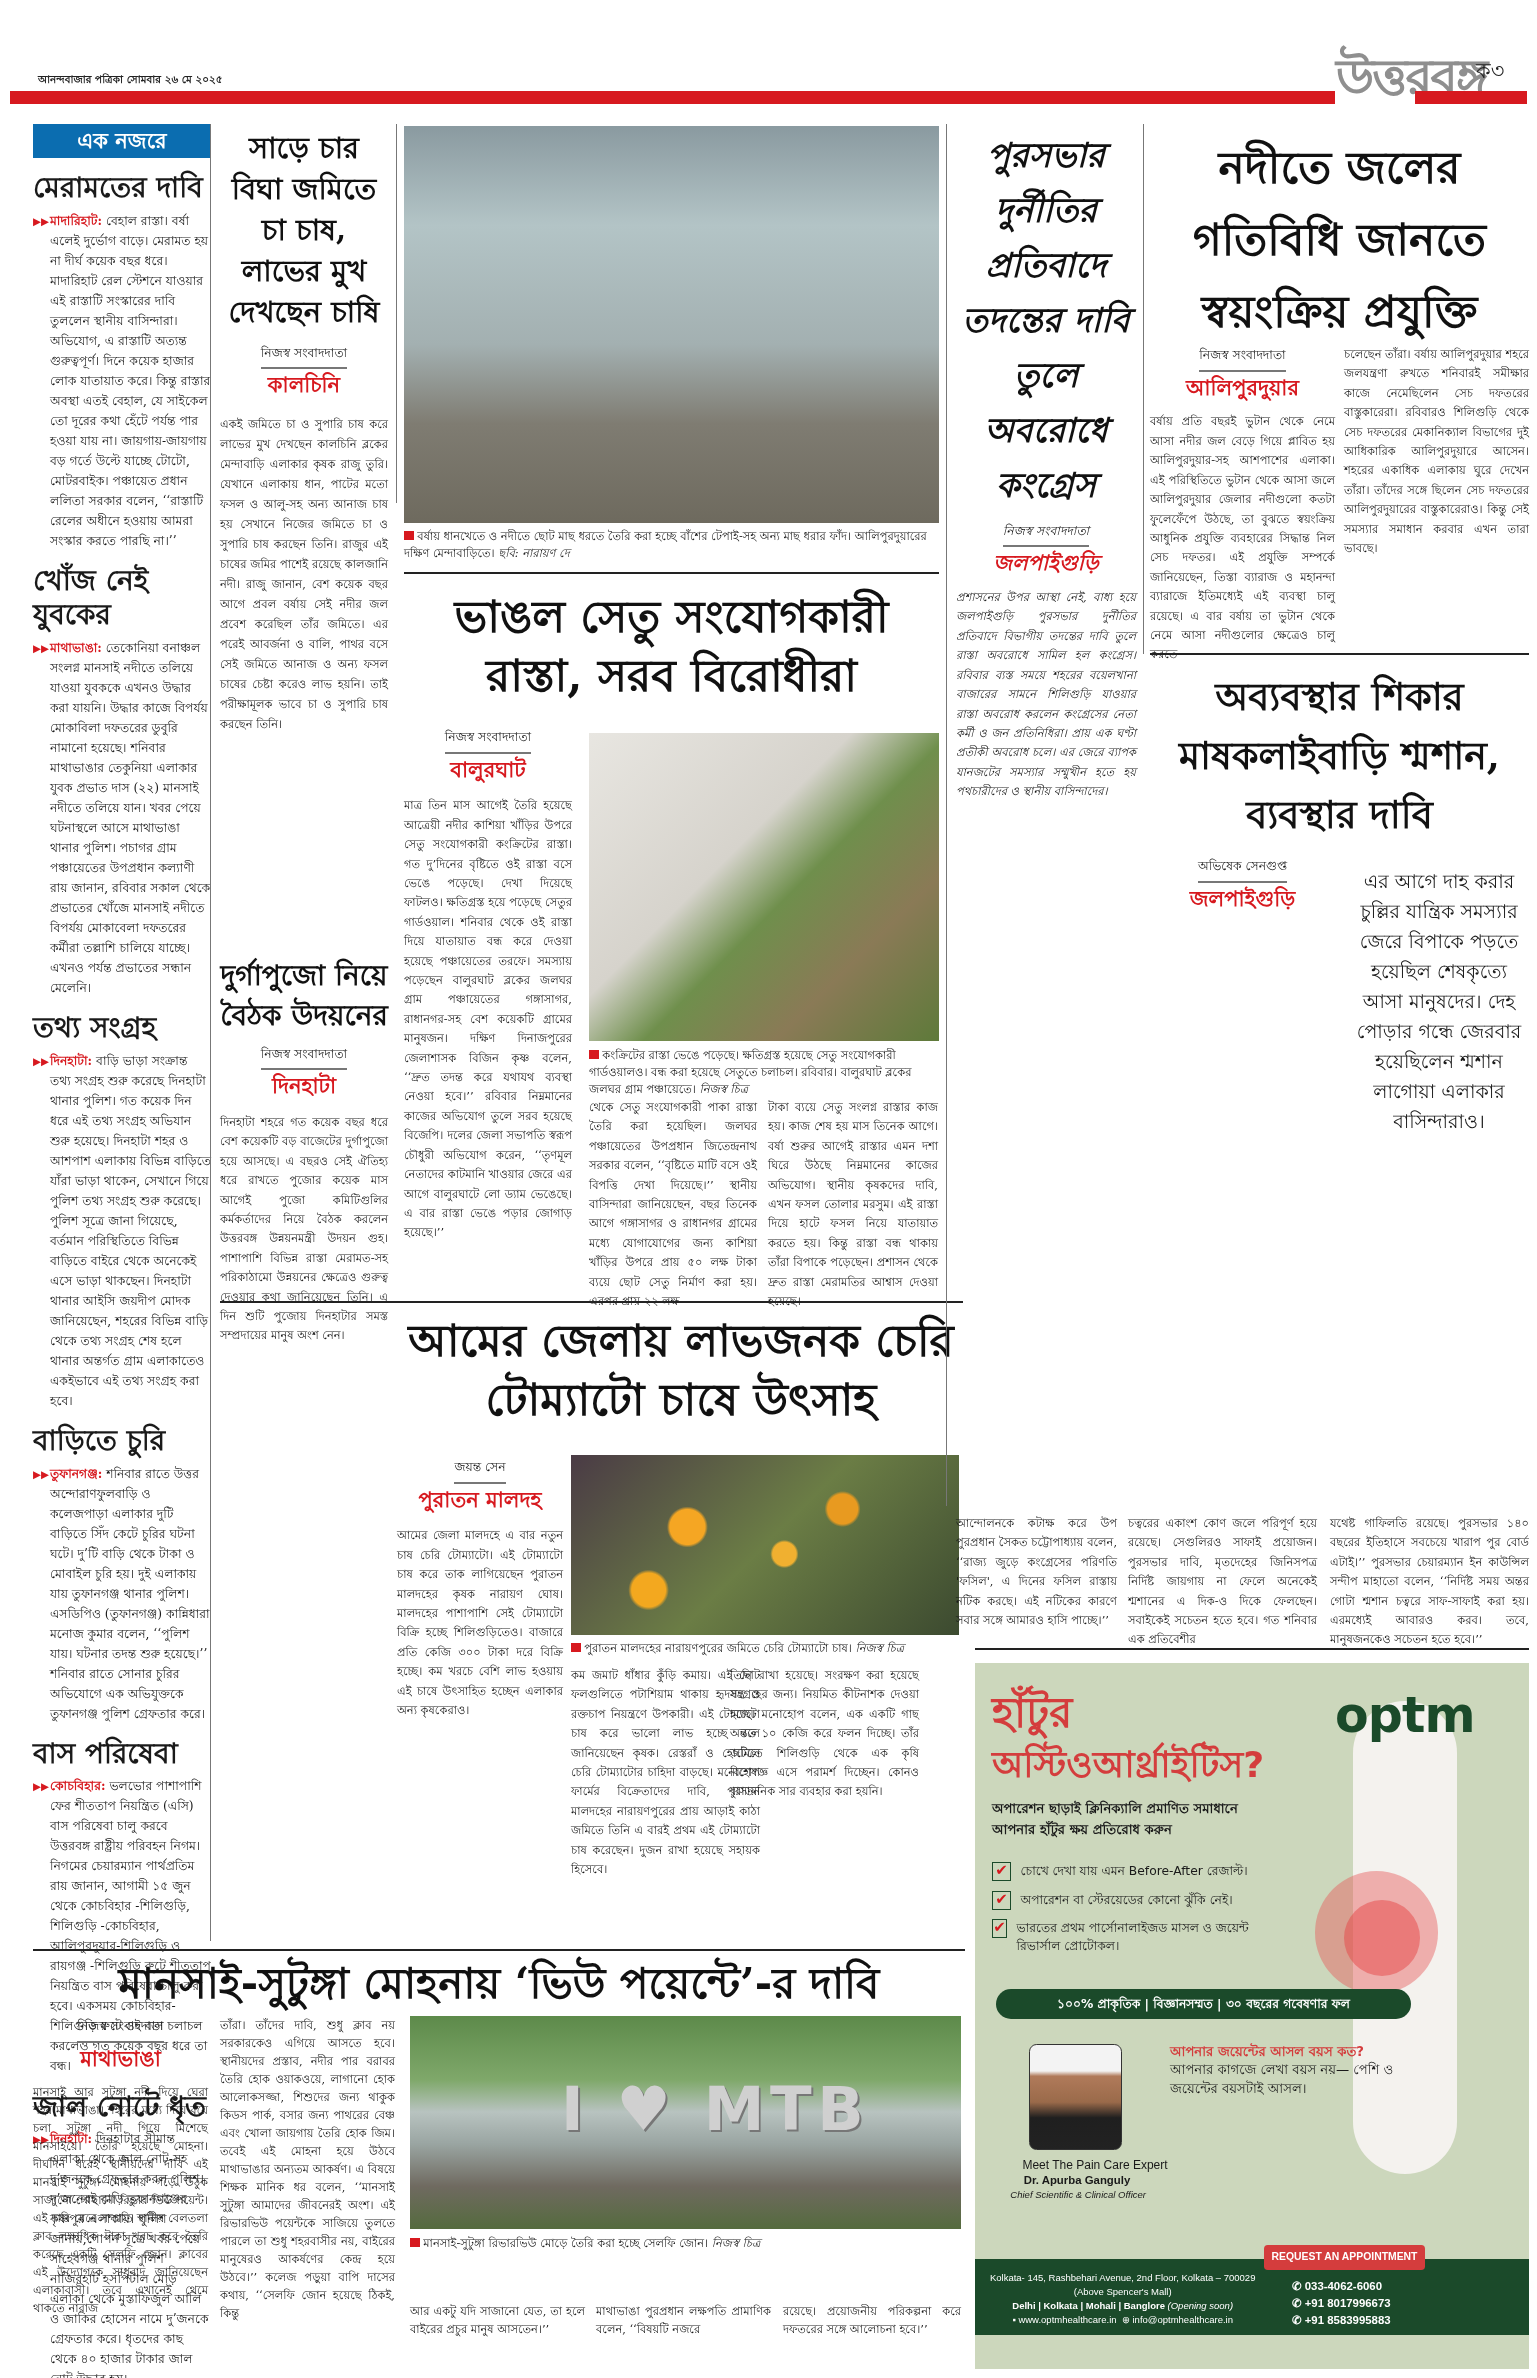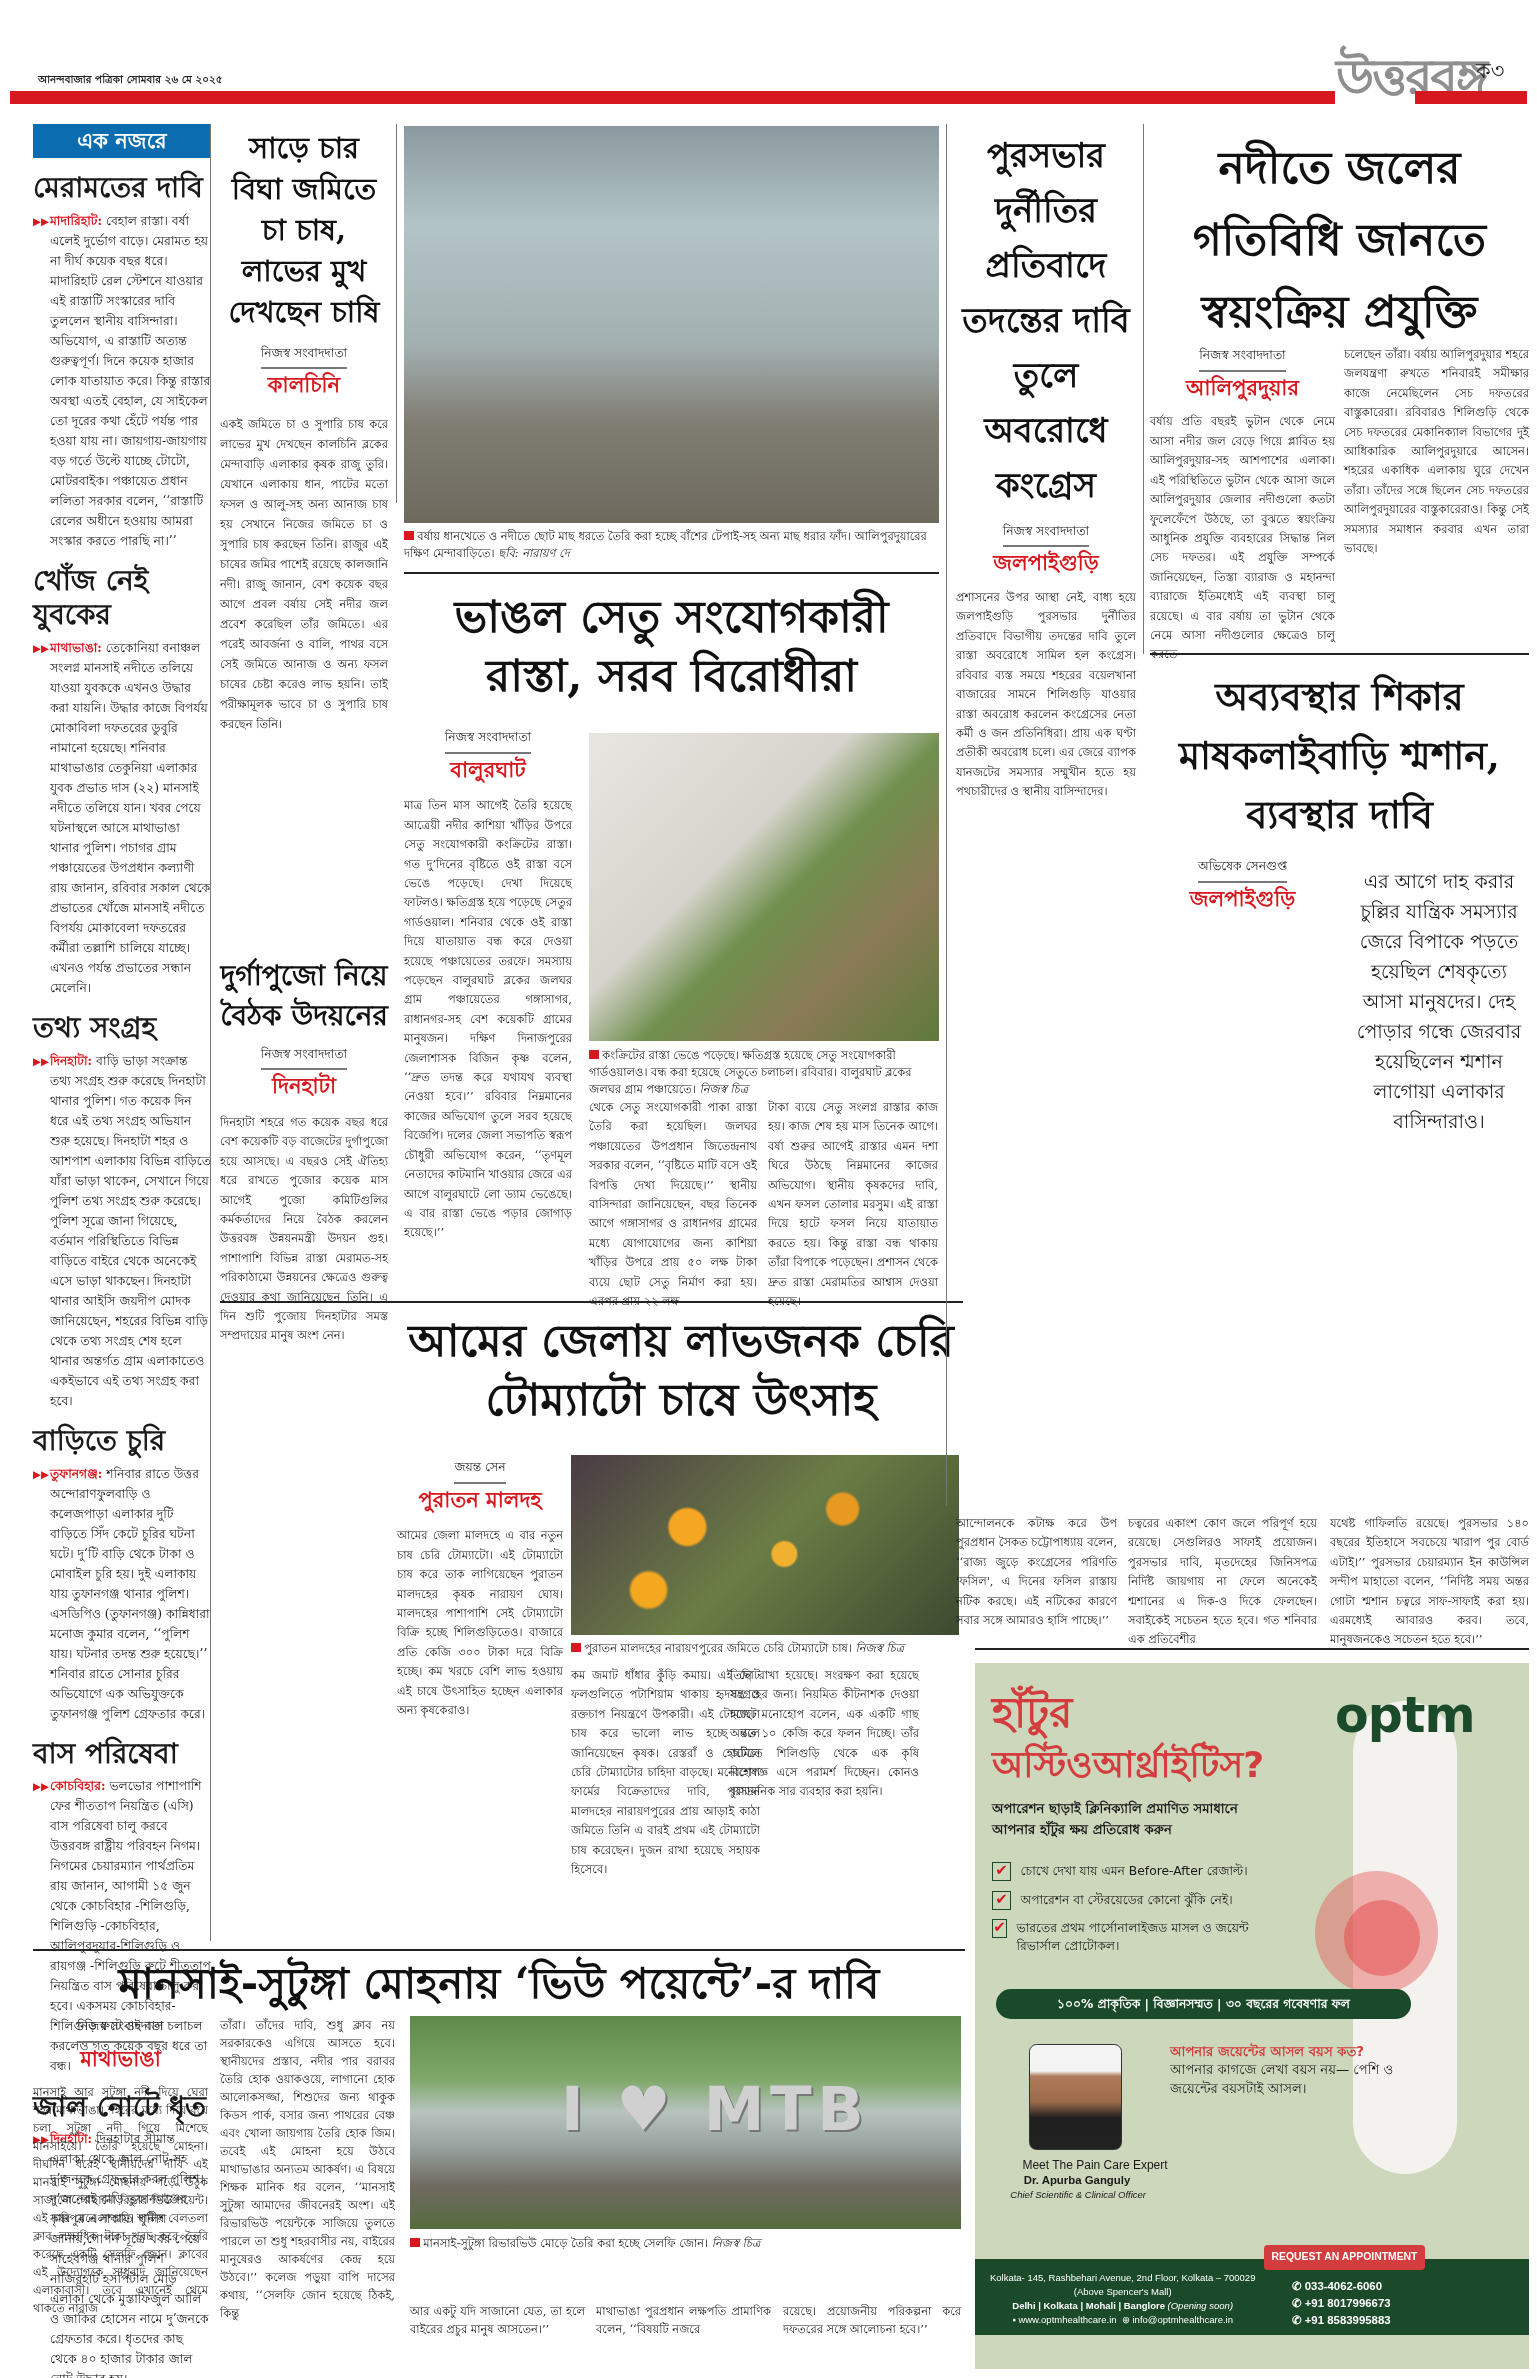--- a/index.html
+++ b/index.html
@@ -106,21 +106,21 @@
 </div>
 <div class="abs photo photo-tomato" style="left:571px;top:1455px;width:388px;height:180px;"></div>
 <div class="abs caption" style="left:571px;top:1640px;width:388px;">
   <span class="sq"></span><span>পুরাতন মালদহের নারায়ণপুরের জমিতে চেরি টোম্যাটো চাষ।</span> <i>নিজস্ব চিত্র</i>
 </div>
 <div class="abs col-text" style="left:571px;top:1666px;width:189px;font-size:11.4px;line-height:19.4px">কম জমাট ধাঁধার কুঁড়ি কমায়। এই ছোট ফলগুলিতে পটাশিয়াম থাকায় হৃদযন্ত্র ও রক্তচাপ নিয়ন্ত্রণে উপকারী। এই টোম্যাটো চাষ করে ভালো লাভ হচ্ছে বলে জানিয়েছেন কৃষক। রেস্তরাঁ ও হোটেলে চেরি টোম্যাটোর চাহিদা বাড়ছে। মনোহোপ ফার্মের বিক্রেতাদের দাবি, পুরাতন মালদহের নারায়ণপুরের প্রায় আড়াই কাঠা জমিতে তিনি এ বারই প্রথম এই টোম্যাটো চাষ করেছেন। দুজন রাখা হয়েছে সহায়ক হিসেবে।</div>
 <div class="abs col-text" style="left:730px;top:1666px;width:189px;font-size:11.4px;line-height:19.4px">তিনি রাখা হয়েছে। সংরক্ষণ করা হয়েছে সংগ্রহের জন্য। নিয়মিত কীটনাশক দেওয়া হচ্ছে। মনোহোপ বলেন, এক একটি গাছ অন্তত ১০ কেজি করে ফলন দিচ্ছে। তাঁর জমিতে শিলিগুড়ি থেকে এক কৃষি বিশেষজ্ঞ এসে পরামর্শ দিচ্ছেন। কোনও রাসায়নিক সার ব্যবহার করা হয়নি।</div>
 <div class="abs hrule" style="left:33px;top:1949px;width:932px;"></div>
 
 <div class="abs vrule" style="left:946px;top:124px;height:1382px;"></div>
-<div class="abs" style="left:956px;top:128px;width:180px;">
+<div class="abs" style="left:956px;top:128px;width:180px;font-style:italic;">
   <div class="headline" style="font-size:34px;line-height:55px;">পুরসভার দুর্নীতির প্রতিবাদে তদন্তের দাবি তুলে অবরোধে কংগ্রেস</div>
   <div class="byblock" style="margin-top:7.6px"><span class="byline" style="font-size:12.3px">নিজস্ব সংবাদদাতা</span></div>
   <div class="dateline" style="font-size:21px">জলপাইগুড়ি</div>
   <div class="col-text" style="margin-top:5.7px;font-size:11.4px;line-height:19.4px">প্রশাসনের উপর আস্থা নেই, বাধ্য হয়ে জলপাইগুড়ি পুরসভার দুর্নীতির প্রতিবাদে বিভাগীয় তদন্তের দাবি তুলে রাস্তা অবরোধে সামিল হল কংগ্রেস। রবিবার ব্যস্ত সময়ে শহরের বয়েলখানা বাজারের সামনে শিলিগুড়ি যাওয়ার রাস্তা অবরোধ করলেন কংগ্রেসের নেতা কর্মী ও জন প্রতিনিধিরা। প্রায় এক ঘণ্টা প্রতীকী অবরোধ চলে। এর জেরে ব্যাপক যানজটের সমস্যার সম্মুখীন হতে হয় পথচারীদের ও স্থানীয় বাসিন্দাদের।</div>
 </div>
 <div class="abs vrule" style="left:1143px;top:124px;height:530px;"></div>
 
 <div class="abs headline" style="left:1150px;top:132px;width:379px;font-size:44px;line-height:72px;">নদীতে জলের গতিবিধি জানতে স্বয়ংক্রিয় প্রযুক্তি</div>
 <div class="abs" style="left:1150px;top:345px;width:185px;">
   <div class="byblock"><span class="byline" style="font-size:12.3px">নিজস্ব সংবাদদাতা</span></div>

